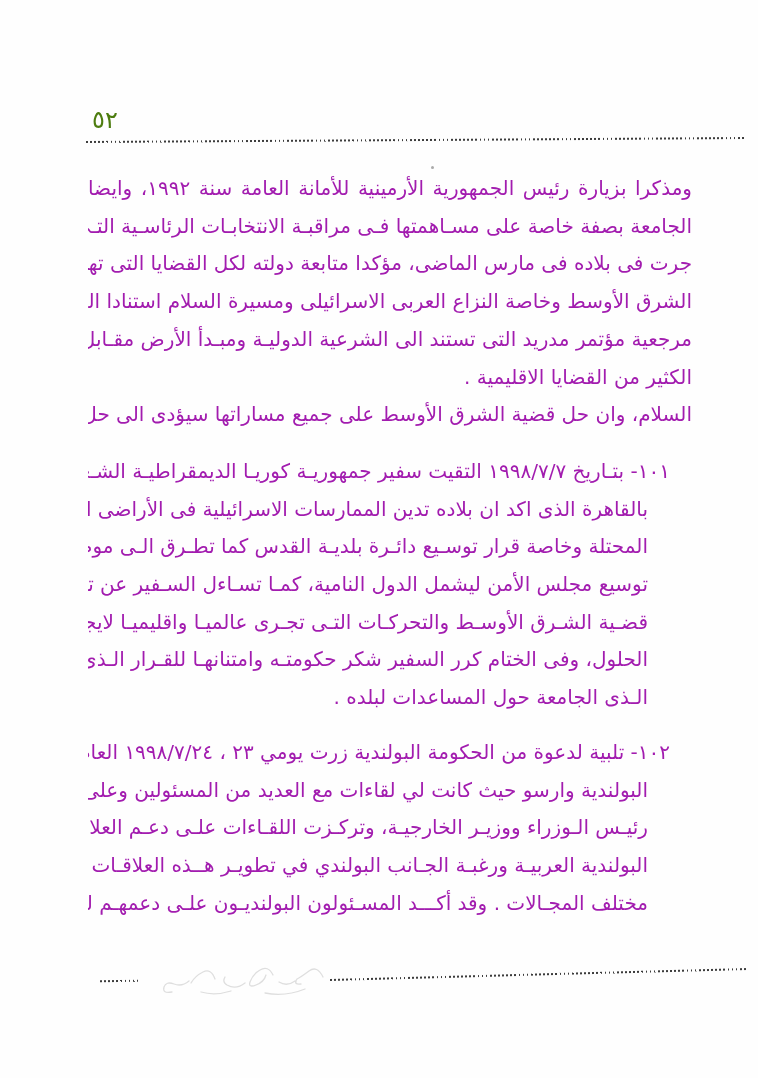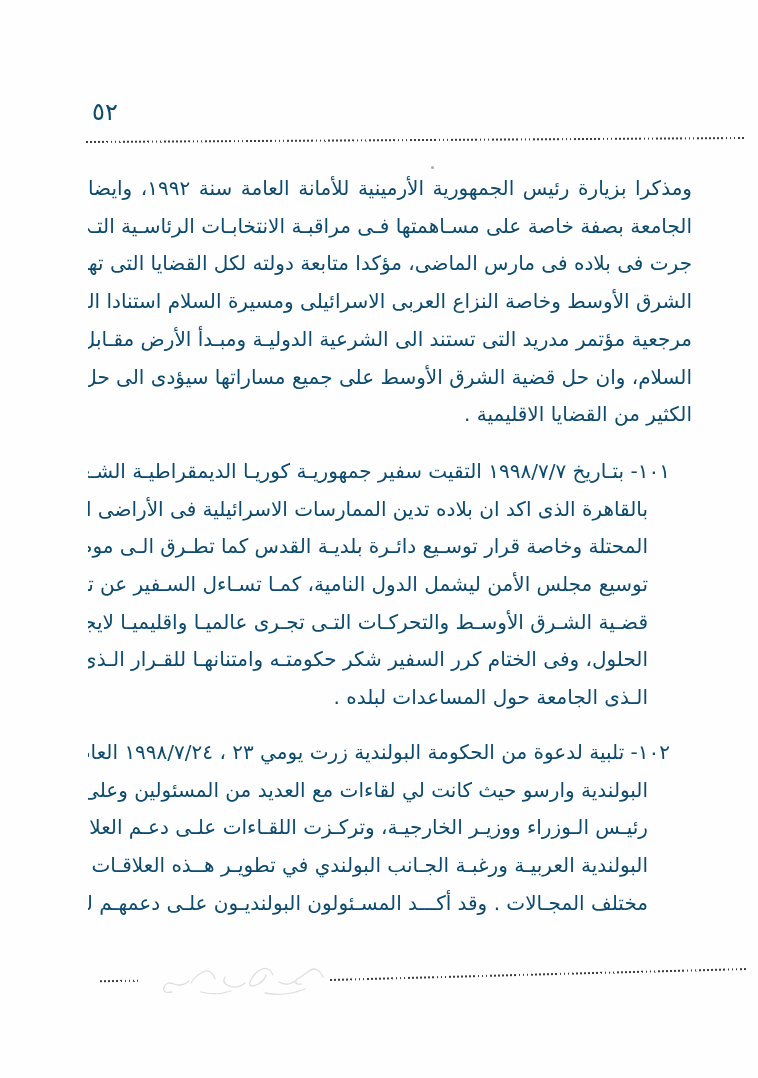--- a/index.html
+++ b/index.html
@@ -11,25 +11,25 @@
   }
   .page {
     position: relative;
     width: 758px;
     height: 1078px;
     background: #fefefe;
     overflow: hidden;
   }
   .page-number {
     position: absolute;
-    top: 98px;
+    top: 106px;
     left: 92px;
     font-size: 24px;
     letter-spacing: 2px;
-    color: #0c4a6e;
+    color: #4d7c0f;
   }
   .rule-dotted {
     position: absolute;
     height: 2.4px;
     background-image: repeating-linear-gradient(90deg, #3c3c3c 0 1.7px, transparent 1.7px 4.1px);
   }
   .rule-top {
     top: 141px;
     left: 86px;
     width: 659px;
@@ -53,21 +53,21 @@
     right: 66px;
     direction: rtl;
   }
   .line {
     font-size: 20px;
     line-height: 37.7px;
     white-space: nowrap;
     overflow: hidden;
     text-align: right;
     text-align-last: justify;
-    color: #0c4a6e;
+    color: #a21caf;
   }
   .line.last { text-align-last: right; }
   .para-101 { margin-top: 19px; }
   .para-102 { margin-top: 17px; }
   .numbered .line { margin-right: 44px; }
   .numbered .line.first { margin-right: 22px; }
   .footer-rule-left {
     top: 980px;
     left: 100px;
     width: 38px;
@@ -103,22 +103,22 @@
   <div class="artifact-dot"></div>
 
   <div class="text-block" lang="ar">
 
     <div class="para">
       <div class="line">ومذكرا بزيارة رئيس الجمهورية الأرمينية للأمانة العامة سنة ١٩٩٢، وايضا</div>
       <div class="line">الجامعة بصفة خاصة على مسـاهمتها فـى مراقبـة الانتخابـات الرئاسـية التـى</div>
       <div class="line">جرت فى بلاده فى مارس الماضى، مؤكدا متابعة دولته لكل القضايا التى تهم</div>
       <div class="line">الشرق الأوسط وخاصة النزاع العربى الاسرائيلى ومسيرة السلام استنادا الـى</div>
       <div class="line">مرجعية مؤتمر مدريد التى تستند الى الشرعية الدوليـة ومبـدأ الأرض مقـابل</div>
+      <div class="line last">الكثير من القضايا الاقليمية .</div>
       <div class="line">السلام، وان حل قضية الشرق الأوسط على جميع مساراتها سيؤدى الى  حل</div>
-      <div class="line last">الكثير من القضايا الاقليمية .</div>
     </div>
 
     <div class="para para-101 numbered">
       <div class="line first">١٠١- بتـاريخ ١٩٩٨/٧/٧ التقيت سفير جمهوريـة كوريـا الديمقراطيـة الشـعبية</div>
       <div class="line">بالقاهرة الذى اكد ان بلاده تدين الممارسات الاسرائيلية فى الأراضى العربيـة</div>
       <div class="line">المحتلة وخاصة قرار  توسـيع دائـرة بلديـة القدس كما تطـرق الـى موضـوع</div>
       <div class="line">توسيع مجلس الأمن ليشمل الدول النامية، كمـا تسـاءل السـفير عن تطـورات</div>
       <div class="line">قضـية الشـرق الأوسـط والتحركـات التـى تجـرى عالميـا واقليميـا لايجــــاد</div>
       <div class="line">الحلول، وفى الختام كرر السفير شكر حكومتـه وامتنانهـا للقـرار الـذى اتخـذه</div>
       <div class="line last">الـذى الجامعة حول المساعدات لبلده .</div>

